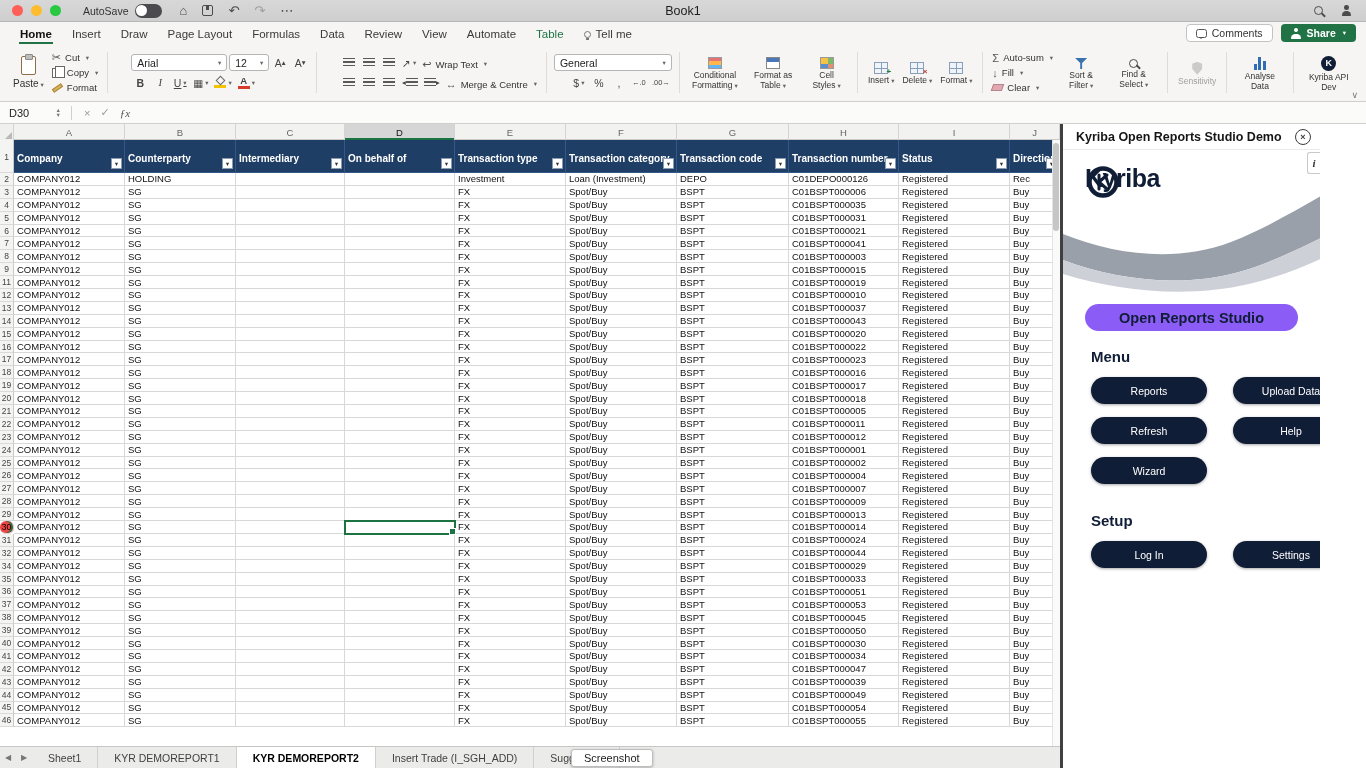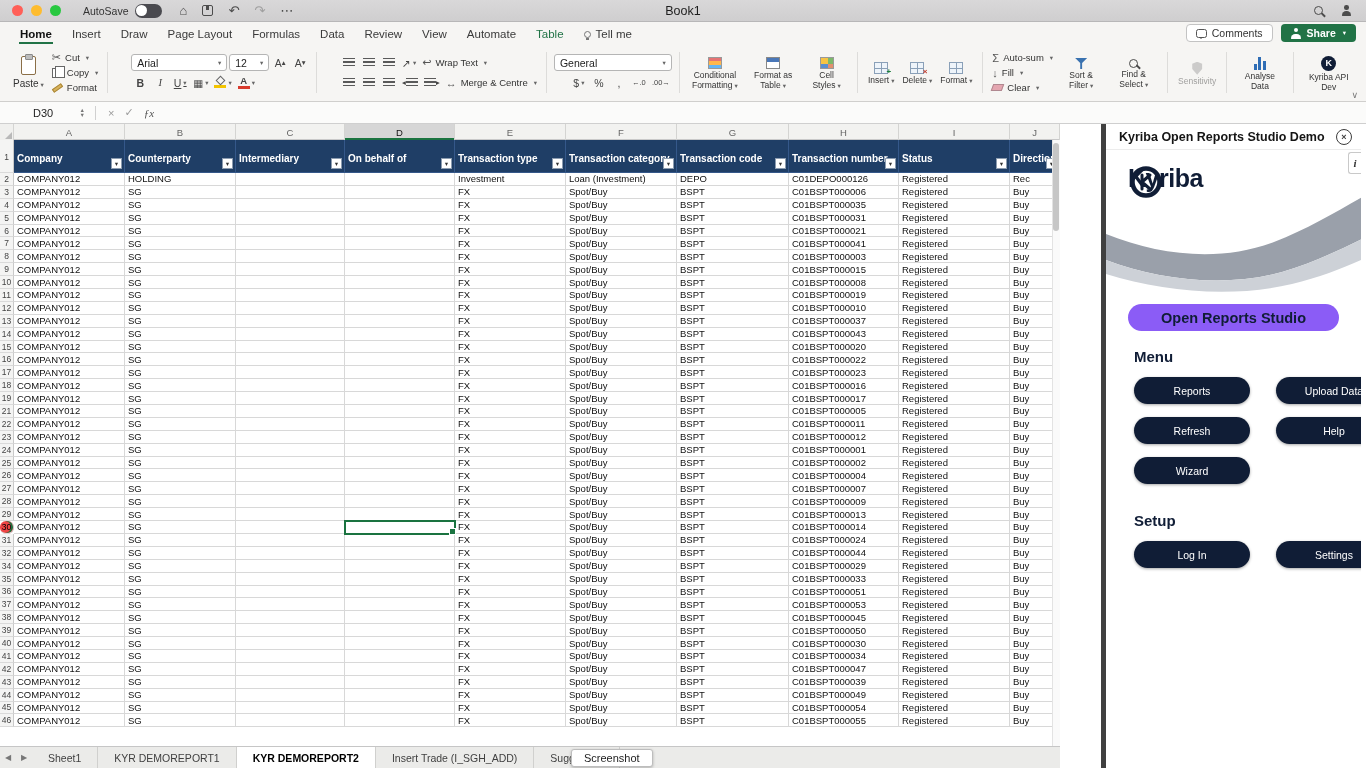--- a/index.html
+++ b/index.html
@@ -45,21 +45,21 @@
   .btn-share { height:18px; display:flex; align-items:center; gap:5px; padding:0 10px; background:#217346; border-radius:4px; font-size:10.5px; color:#fff; font-weight:600; }
   .btn-share .ic-person::before, .btn-share .ic-person::after { background:#fff; }
   .btn-share .car { color:#fff; }
 
   
   .ribbon { position:absolute; left:0; top:44px; width:1366px; height:58px; background:#f6f5f3;
     border-bottom:1px solid #d0cfcd; display:flex; align-items:stretch; padding:4px 4px; }
   .grp { display:flex; flex-direction:column; justify-content:center; gap:3px; padding:0 5px; }
   .grp.hor { flex-direction:row; align-items:center; gap:2px; }
   .sep { width:1px; background:#dddcda; margin:4px 2px; }
-  .r { display:flex; align-items:center; gap:2px;padding-left:16px; }
+  .r { display:flex; align-items:flex-end; gap:2px;padding-left:16px; }
   .car { font-size:6.5px; color:#666; margin-left:2px; }
   .combo { display:flex; align-items:center; justify-content:space-between; background:#fff; border:1px solid #b5b5b5;
     border-radius:3px; padding:0 5px; height:17px; font-size:10.5px; color:#222; }
   .w96{width:96px;} .w40{width:40px;} .w118{width:118px;gap:40px;}
   .sbtn { min-width:18px; height:17px; display:flex; align-items:center; justify-content:center; border-radius:3px; color:#444;
     font-size:10.5px; padding:0 2px; }
   .sbtn.b{font-weight:700;} .sbtn.i{font-style:italic; font-family:"Liberation Serif",serif;} .sbtn.u{text-decoration:underline;}
   .sline { display:flex; align-items:center; gap:4px; font-size:9.5px; color:#333; height:14px; padding:0 2px; white-space:nowrap; }
   .gly { font-size:11px; color:#555; }
   .bigbtn { display:flex; flex-direction:column; align-items:center; justify-content:flex-start; gap:2px; padding:3px 3px 0;
@@ -96,21 +96,21 @@
   .badge { position:absolute; right:-4px; bottom:-4px; font-size:8px; font-weight:700; }
   .badge.plus{color:#1c7f3c;} .badge.x{color:#c0392b;}
   .ic-kyr { width:15px; height:15px; border-radius:50%; background:#101d36; color:#fff; font-size:9px; font-weight:700;
     display:flex; align-items:center; justify-content:center; }
   .rib-collapse { position:absolute; right:8px; bottom:1px; font-size:9px; color:#777; }
   .micro { font-size:7.5px; }
 
   
   .formulabar { position:absolute; left:0; top:102px; width:1366px; height:22px; background:#fbfbfa;
     border-bottom:1px solid #cfcfcf; display:flex; align-items:center; padding:0 6px; }
-  .namebox { width:58px; height:17px; display:flex; align-items:center; justify-content:space-between; padding:0 3px; font-size:11px; color:#222;margin-left:24px; }
+  .namebox { width:58px; height:17px; display:flex; align-items:center; justify-content:space-between; padding:0 3px; font-size:11px; color:#222; }
   .stepper { display:flex; flex-direction:column; font-size:5.5px; line-height:4.5px; color:#777; }
   .fbdiv { width:1px; height:14px; background:#d0d0d0; margin:0 7px; }
   .fbic { font-size:11px; color:#9a9a9a; margin:0 5px; }
   .fbic.fx { font-style:italic; font-family:"Liberation Serif",serif; color:#555; }
   .fbinput { flex:1; height:17px; font-size:10.5px; color:#222; padding-left:8px; }
 
   
   .gridarea { position:absolute; left:0; top:124px; width:1060px; height:622px; background:#fff; overflow:hidden; }
   .collet { display:flex; height:16px; background:#f2f2f0; border-bottom:1px solid #c9c9c9; font-size:9.5px; color:#666; }
   .cl { display:flex; align-items:center; justify-content:center; border-right:1px solid #d4d4d2; height:16px; position:relative; }
@@ -140,21 +140,21 @@
   .sheetbar { position:absolute; left:0; top:746px; width:1060px; height:22px; background:#ebebe9; border-top:1px solid #c6c6c6;
     display:flex; align-items:stretch; }
   .snav { width:16px; display:flex; align-items:center; justify-content:center; color:#777; font-size:8px; }
   .stabs { display:flex; align-items:stretch; }
   .stab { display:flex; align-items:center; padding:0 16px; font-size:10.5px; color:#3f3f3f; border-right:1px solid #d0d0ce; white-space:nowrap; }
   .stab.active { background:#fff; color:#000; font-weight:700; }
   .screenshot-tip { position:absolute; left:571px; top:749px; z-index:60; background:#fff; border:1px solid #bdbdbd; border-radius:3px;
     box-shadow:0 1px 3px rgba(0,0,0,.25); padding:2px 12px; font-size:11px; color:#222; }
 
   
-  .taskpane { position:absolute; left:1101px; top:124px; width:260px; height:644px; background:#fff; border-left:5px solid #404040; overflow:hidden; }
+  .taskpane { position:absolute; left:1060px; top:124px; width:260px; height:644px; background:#fff; border-left:3px solid #404040; overflow:hidden; }
   .tp-head { height:26px; display:flex; align-items:center; justify-content:space-between; padding:0 9px 0 13px;
     font-size:12.5px; font-weight:700; color:#151515; border-bottom:1px solid #ececec; }
   .tp-close { width:16px; height:16px; border:1.5px solid #3c3c3c; border-radius:50%; display:flex; align-items:center; justify-content:center;
     font-size:9px; color:#3c3c3c; }
   .tp-info { position:absolute; right:0; top:28px; width:13px; height:22px; border:1px solid #c9c9c9; border-right:none;
     border-radius:3px 0 0 3px; background:#fff; display:flex; align-items:center; justify-content:center;
     font:italic 700 11px "Liberation Serif",serif; color:#333; z-index:5; }
   .tp-hero { position:relative; height:150px; overflow:hidden; }
   .tp-hero svg { position:absolute; left:0; top:0; }
   .tp-logo { position:absolute; top:14px; left:22px; display:flex; align-items:flex-end; gap:7px; }
@@ -652,33 +652,20 @@
               <td class="dc"></td>
               <td class="dc"></td>
               <td class="dc">FX</td>
               <td class="dc">Spot/Buy</td>
               <td class="dc">BSPT</td>
               <td class="dc">C01BSPT000015</td>
               <td class="dc">Registered</td>
               <td class="dc">Buy</td>
             </tr>
             <tr style="height:12.9px">
-              <td class="rn">10</td>
-              <td class="dc">COMPANY012</td>
-              <td class="dc">SG</td>
-              <td class="dc"></td>
-              <td class="dc"></td>
-              <td class="dc">FX</td>
-              <td class="dc">Spot/Buy</td>
-              <td class="dc">BSPT</td>
-              <td class="dc">C01BSPT000008</td>
-              <td class="dc">Registered</td>
-              <td class="dc">Buy</td>
-            </tr>
-            <tr style="height:12.9px">
               <td class="rn">11</td>
               <td class="dc">COMPANY012</td>
               <td class="dc">SG</td>
               <td class="dc"></td>
               <td class="dc"></td>
               <td class="dc">FX</td>
               <td class="dc">Spot/Buy</td>
               <td class="dc">BSPT</td>
               <td class="dc">C01BSPT000019</td>
               <td class="dc">Registered</td>
@@ -778,20 +765,33 @@
             <tr style="height:12.9px">
               <td class="rn">19</td>
               <td class="dc">COMPANY012</td>
               <td class="dc">SG</td>
               <td class="dc"></td>
               <td class="dc"></td>
               <td class="dc">FX</td>
               <td class="dc">Spot/Buy</td>
               <td class="dc">BSPT</td>
               <td class="dc">C01BSPT000017</td>
+              <td class="dc">Registered</td>
+              <td class="dc">Buy</td>
+            </tr>
+            <tr style="height:12.9px">
+              <td class="rn">20</td>
+              <td class="dc">COMPANY012</td>
+              <td class="dc">SG</td>
+              <td class="dc"></td>
+              <td class="dc"></td>
+              <td class="dc">FX</td>
+              <td class="dc">Spot/Buy</td>
+              <td class="dc">BSPT</td>
+              <td class="dc">C01BSPT000018</td>
               <td class="dc">Registered</td>
               <td class="dc">Buy</td>
             </tr>
             <tr style="height:12.9px">
               <td class="rn">21</td>
               <td class="dc">COMPANY012</td>
               <td class="dc">SG</td>
               <td class="dc"></td>
               <td class="dc"></td>
               <td class="dc">FX</td>

